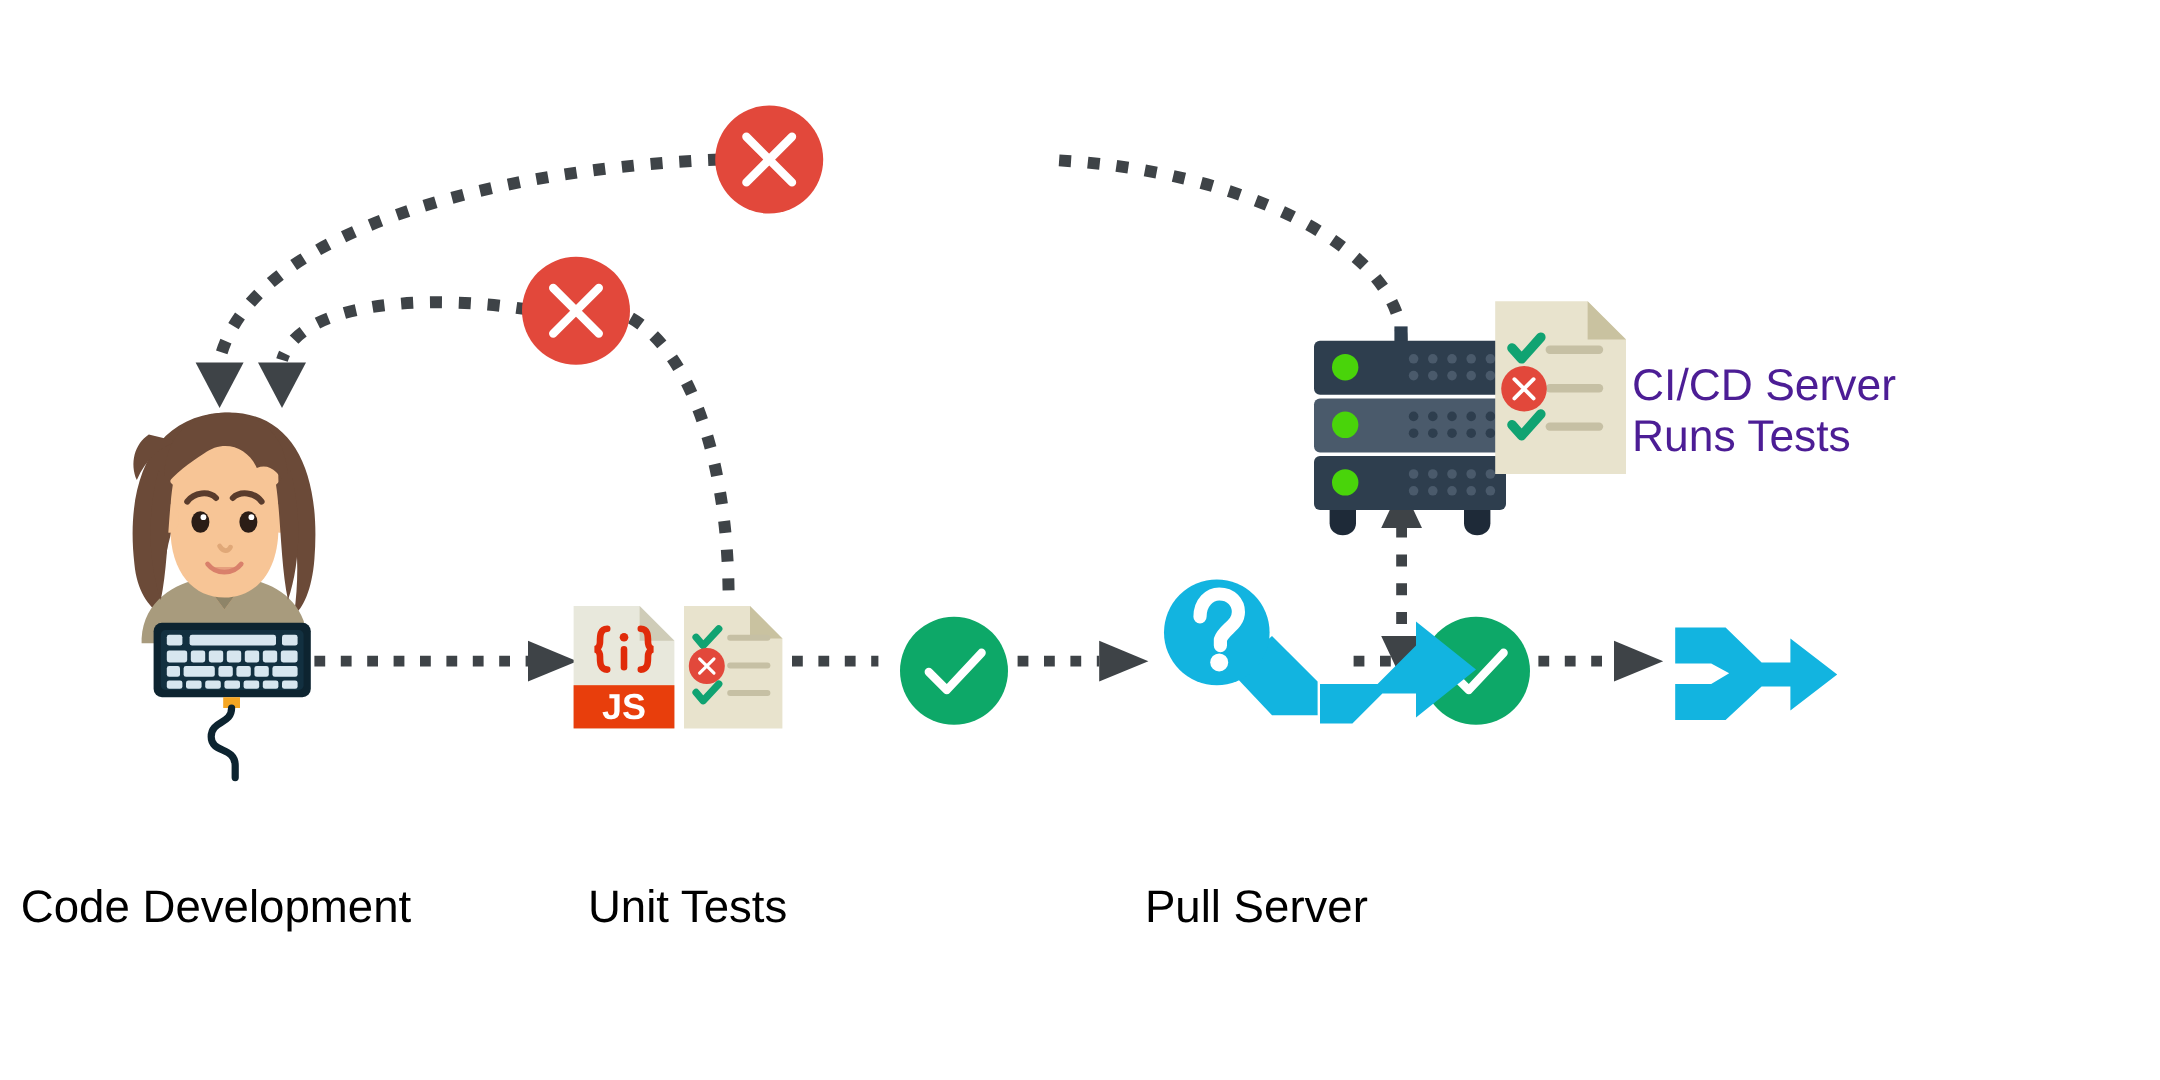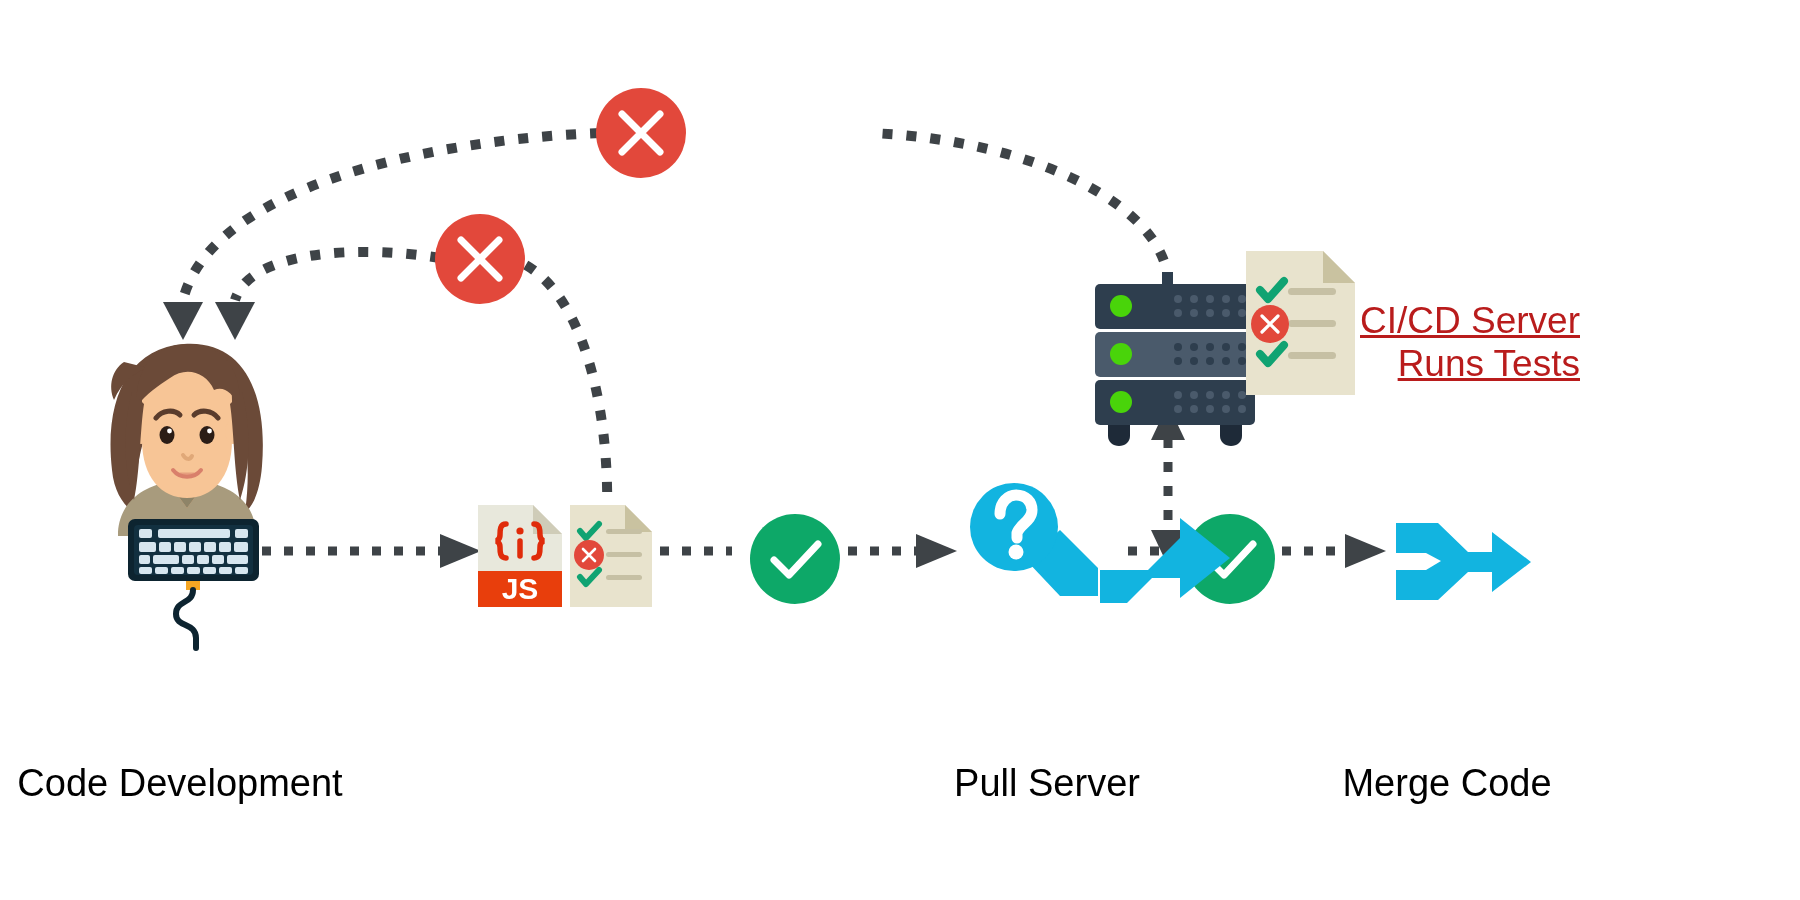--- a/index.html
+++ b/index.html
@@ -29,33 +29,31 @@
   .stage-label {
     position: absolute;
     font-family: "Liberation Sans", sans-serif;
     font-size: 38px;
     font-weight: 400;
     color: #000000;
     text-align: center;
     white-space: nowrap;
     transform: translateX(-50%);
     letter-spacing: 0px;
-    margin-top: 27px;
   }
   .annotation-label {
     position: absolute;
     font-family: "Liberation Sans", sans-serif;
     font-size: 37px;
     font-weight: 400;
-    color: #b91c1c;
-    text-align: right;
+    color: #4c1d95;
+    text-align: left;
     line-height: 1.16;
     white-space: pre-line;
     transform: translateX(-50%);
-    text-decoration: underline;
   }
 </style>
 </head>
 <body>
 
 <div id="diagram-root">
 
   <svg id="scene" viewBox="0 0 1800 900" xmlns="http://www.w3.org/2000/svg">
     <defs>
       <style>
@@ -316,21 +314,21 @@
       <rect x="1288" y="352" width="48" height="7" rx="3.5" fill="#C6C0A4"></rect>
       <path d="M1260,290 L1268,299 L1284,281" stroke="#10A372" stroke-width="8" fill="none" stroke-linecap="round" stroke-linejoin="round"></path>
       <circle cx="1270" cy="324" r="19" fill="#E2483B"></circle>
       <path d="M1262,316 L1278,332 M1278,316 L1262,332" stroke="#FFFFFF" stroke-width="3.2" stroke-linecap="round"></path>
       <path d="M1260,354 L1268,363 L1284,345" stroke="#10A372" stroke-width="8" fill="none" stroke-linecap="round" stroke-linejoin="round"></path>
     </g>
   </svg>
 
   <div class="stage-label" style="left:180px; top:735px;">Code Development</div>
 
+  <div class="stage-label" style="left:573px; top:735px;">Unit Tests</div>
 
   <div class="stage-label" style="left:1047px; top:735px;">Pull Server</div>
 
-  <div class="stage-label" style="left:1447px; top:735px;">Merge Code</div>
 
   <div class="annotation-label" style="left:1470px; top:300px;">CI/CD Server
 Runs Tests</div>
 
 </div>
 
 </body></html>

